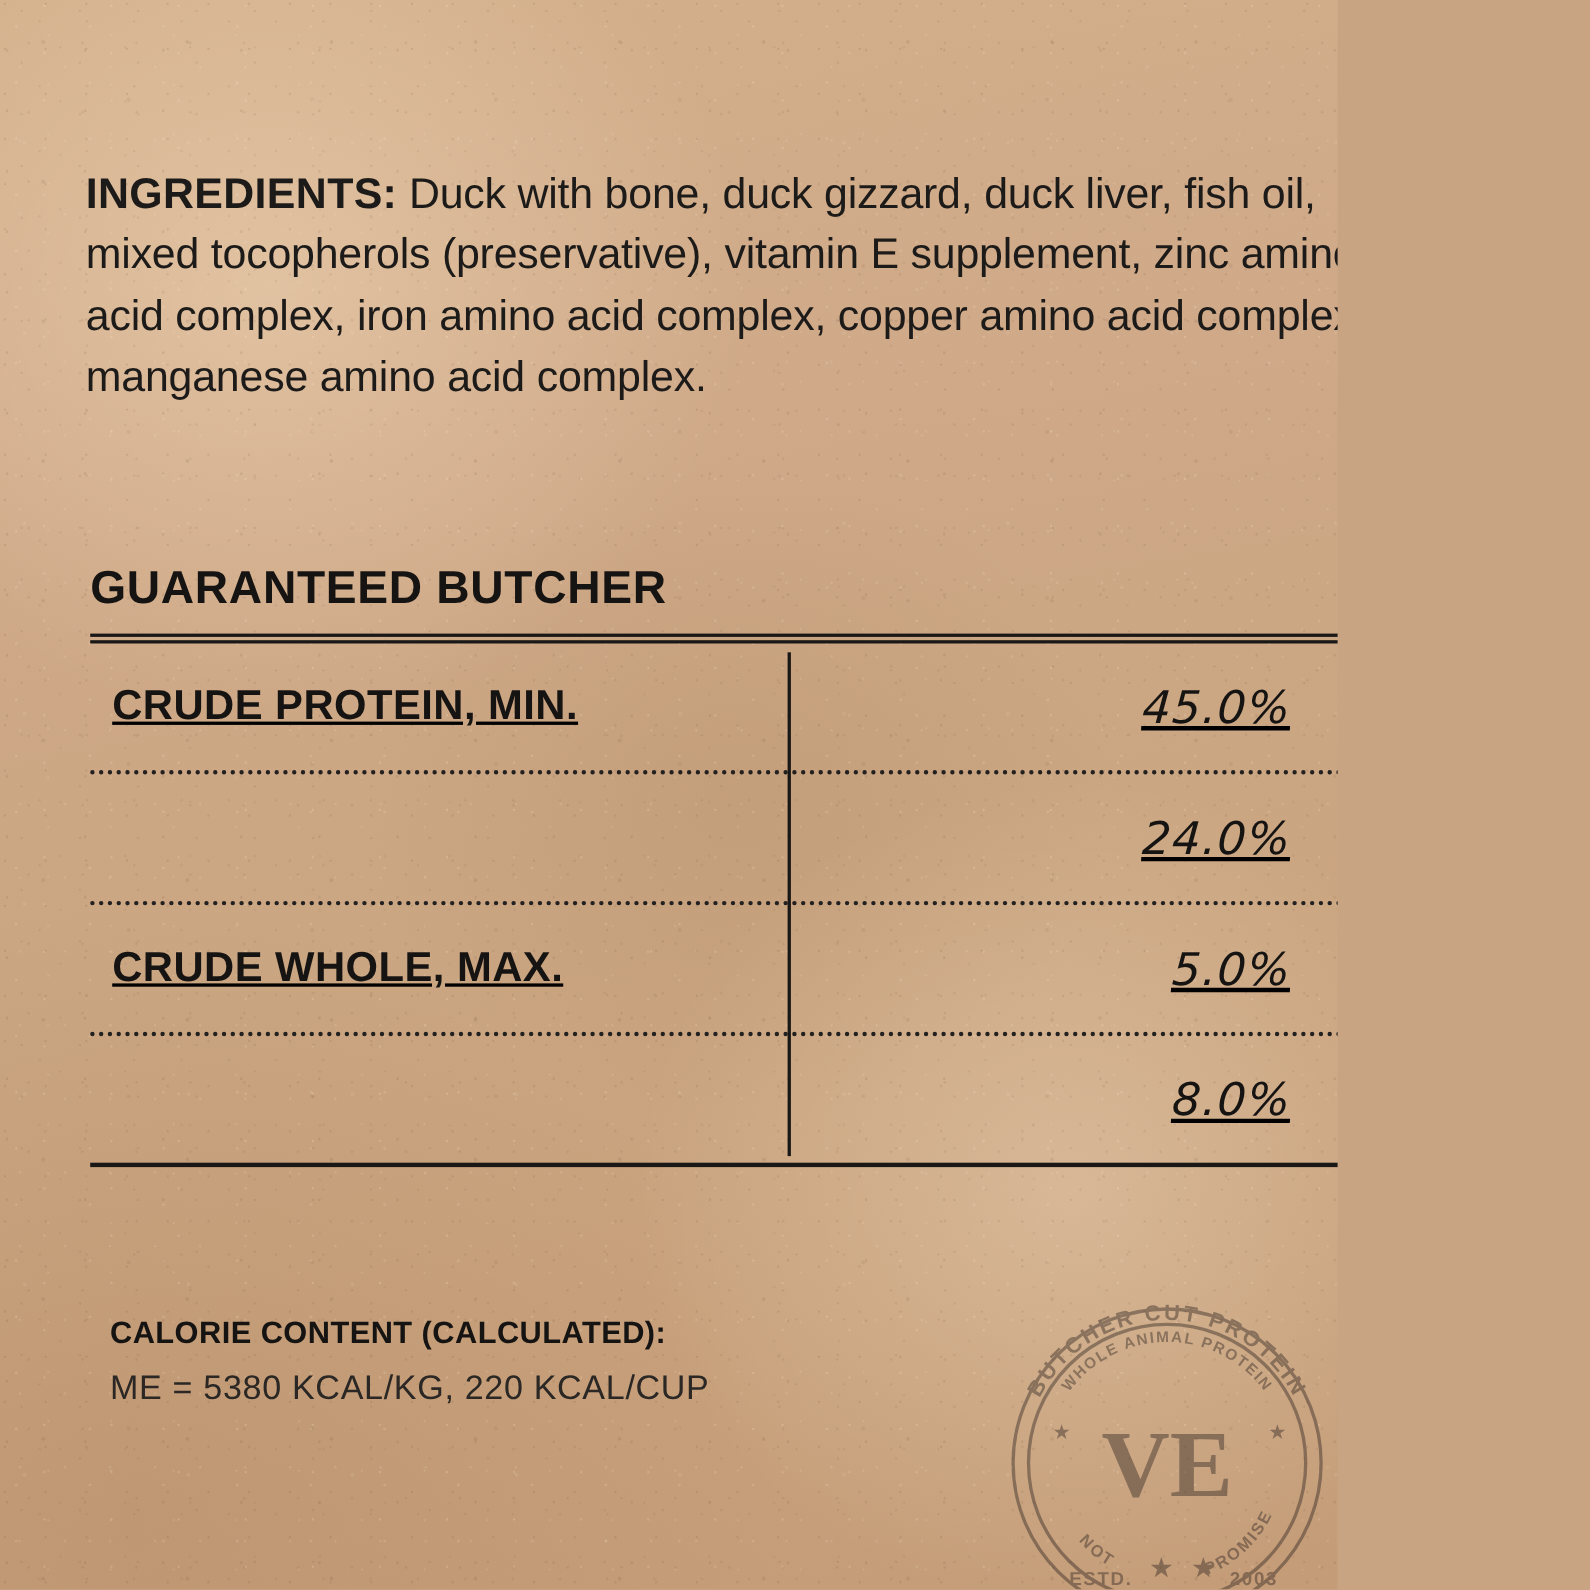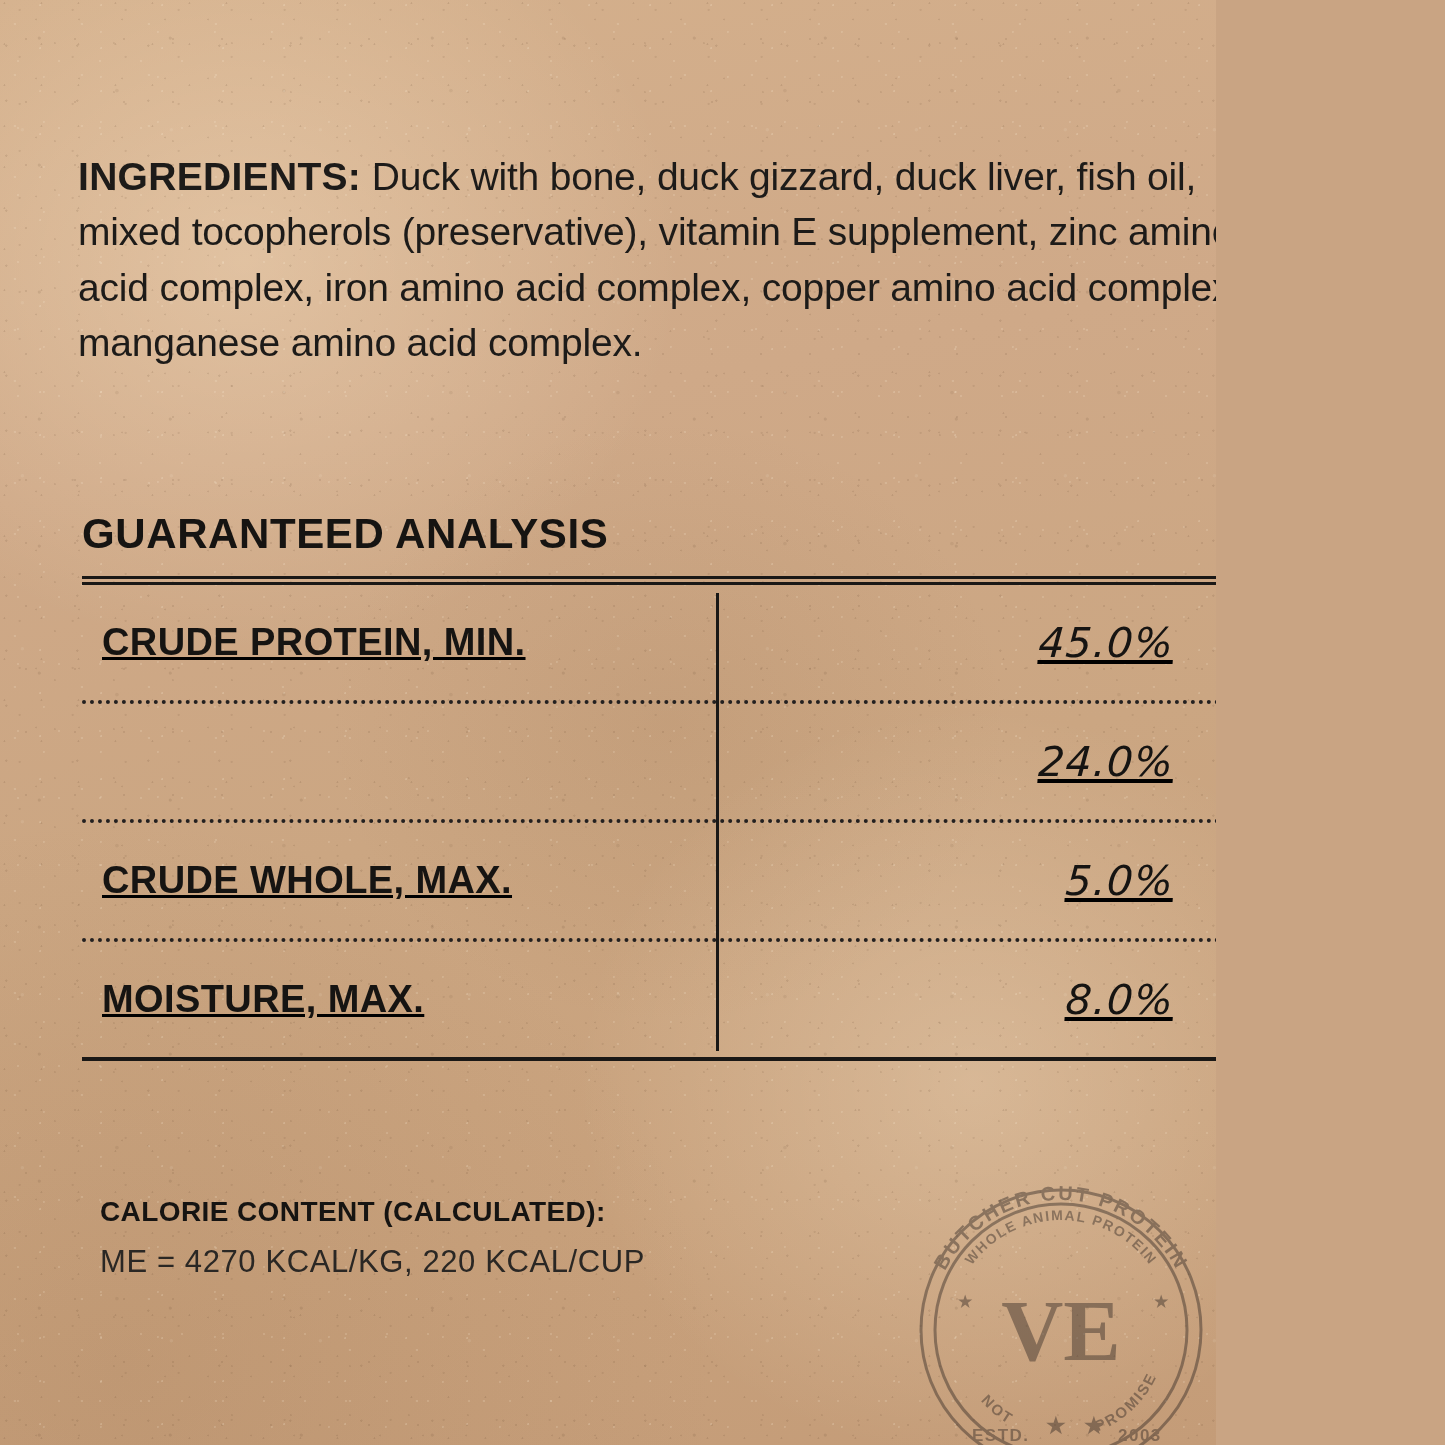--- a/index.html
+++ b/index.html
@@ -190,21 +190,21 @@
 <body>
 
 <div id="page">
   <div class="content">
 
     <div id="ingredients">
       <p class="ingredients-text"><span class="label">INGREDIENTS:</span> <span>Duck with bone, duck gizzard, duck liver, fish oil, mixed tocopherols (preservative), vitamin E supplement, zinc amino acid complex, iron amino acid complex, copper amino acid complex, manganese amino acid complex.</span></p>
     </div>
 
     <div id="ga">
-      <div class="ga-title">GUARANTEED ANALYSIS</div>
+      <div class="ga-title">GUARANTEED BUTCHER</div>
       <div class="rule-double"></div>
 
       <div class="ga-table">
         <div class="ga-divider"></div>
 
         <div class="ga-row">
           <div class="name">CRUDE PROTEIN, MIN.</div>
           <div class="value">45.0%</div>
         </div>
         <div class="dotted"></div>
@@ -214,31 +214,30 @@
         </div>
         <div class="dotted"></div>
 
         <div class="ga-row">
           <div class="name">CRUDE WHOLE, MAX.</div>
           <div class="value">5.0%</div>
         </div>
         <div class="dotted"></div>
 
         <div class="ga-row">
-          <div class="name">MOISTURE, MAX.</div>
           <div class="value">8.0%</div>
         </div>
       </div>
 
       <div class="rule-single"></div>
     </div>
 
     <div id="calorie">
       <div class="cal-title">CALORIE CONTENT (CALCULATED):</div>
-      <div class="cal-value">ME = 4270 KCAL/KG, 220 KCAL/CUP</div>
+      <div class="cal-value">ME = 5380 KCAL/KG, 220 KCAL/CUP</div>
     </div>
 
   </div>
 
   <div id="stamp">
     <svg viewBox="0 0 330 330" xmlns="http://www.w3.org/2000/svg">
       <defs>
         <path id="arcOuter" d="M 35,175 A 130,130 0 0 1 295,175"></path>
         <path id="arcInner" d="M 55,175 A 110,110 0 0 1 275,175"></path>
         <path id="arcBottom" d="M 60,178 A 105,105 0 0 0 270,178"></path>

